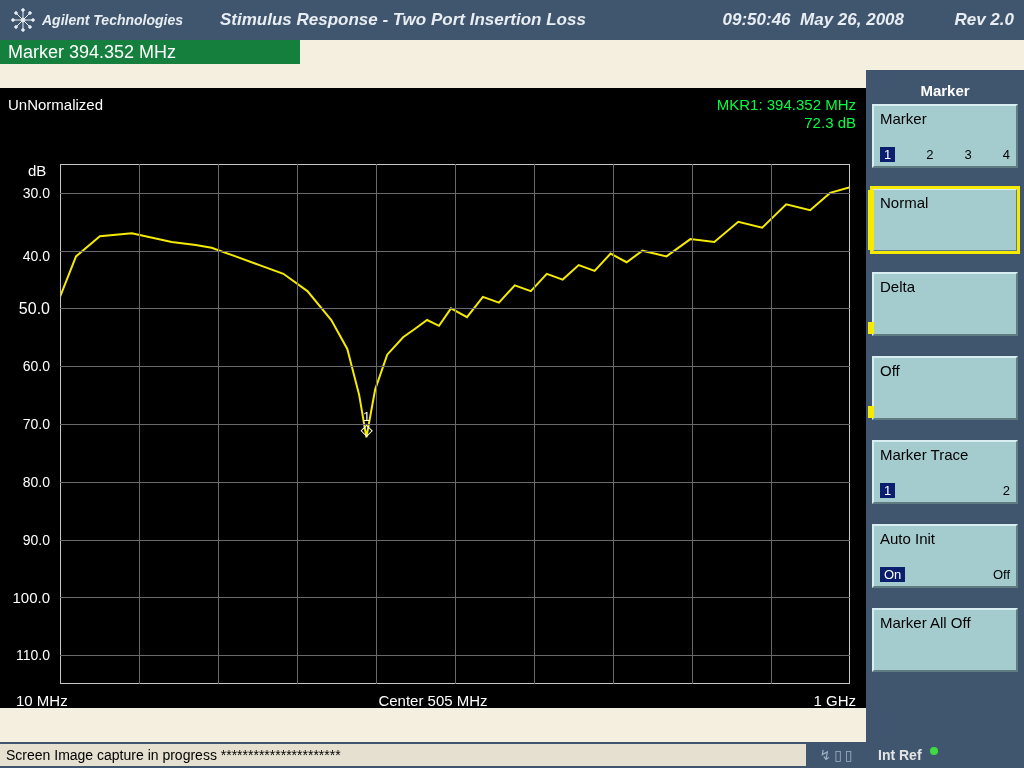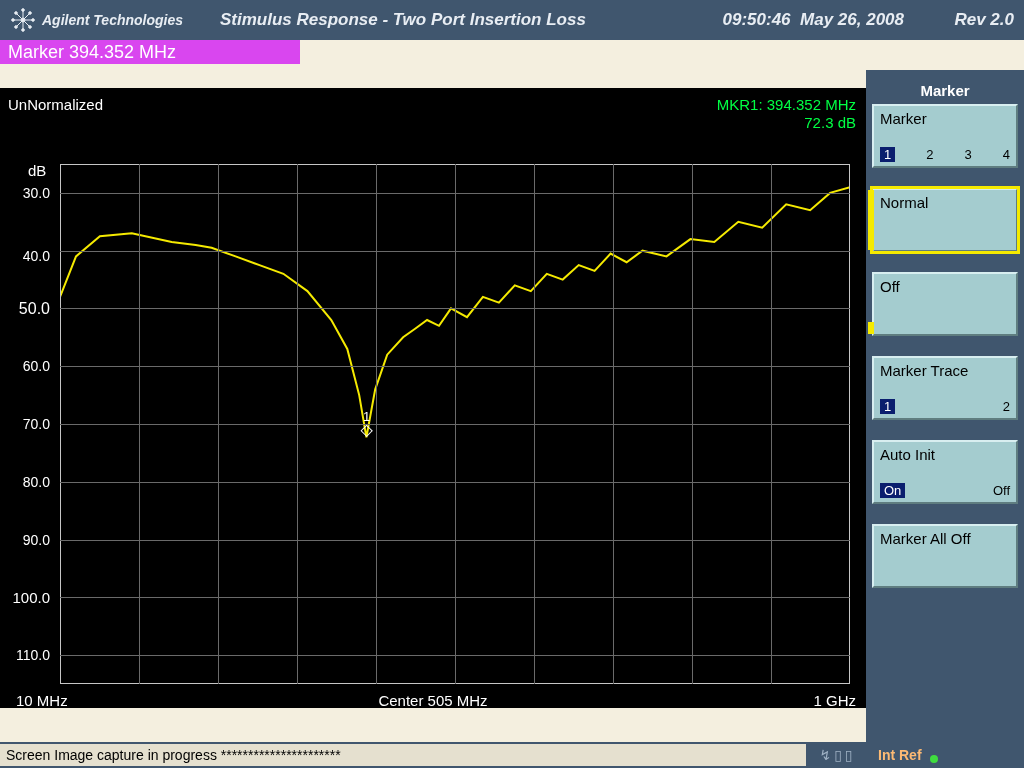--- a/index.html
+++ b/index.html
@@ -4,21 +4,21 @@
 <style>
   * { box-sizing: border-box; margin: 0; padding: 0; }
   html, body { width: 1024px; height: 768px; overflow: hidden; font-family: Arial, Helvetica, sans-serif; background: #000; }
   .top-banner { width:1024px; height:40px; background:#40566e; color:#e8edf3; display:flex; align-items:center; padding:0 10px; font-size:17px; font-weight:bold; }
   .top-banner .logo { display:flex; align-items:center; gap:6px; width:200px; }
   .top-banner .logo svg { }
   .top-banner .title { flex:1; text-align:left; font-style:italic; padding-left:10px;}
   .top-banner .clock { width:230px; text-align:right; font-style:italic;}
   .top-banner .rev   { width:110px; text-align:right; font-style:italic;}
   .second-bar { width:1024px; height:30px; background:#f4efdf; display:flex; align-items:flex-start;}
-  .marker-value { background:#d946ef; color:#fff; font-size:18px; padding:2px 8px; width:300px; height:24px;}
+  .marker-value { background:#15803d; color:#fff; font-size:18px; padding:2px 8px; width:300px; height:24px;}
   .body-wrap { width:1024px; height:672px; display:flex; }
   .plot-zone { width:866px; height:672px; background:#f4efdf; position:relative;}
   .plot-blackout { position:absolute; left:0; top:18px; width:866px; height:620px; background:#000; }
   .plot-topspacer { height:18px; width:100%; background:#f4efdf;}
   .annot { position:absolute; color:#fff; font-size:15px; }
   .annot.green { color:#00ff44; text-align:right;}
   .chart-canvas { position:absolute; left:60px; top:94px; width:790px; height:520px; }
   .grid-line-h, .grid-line-v { position:absolute; background:#6a6a6a; }
   .y-tick { position:absolute; right:805px; color:#fff; font-size:14px; text-align:right; width:45px;}
   .trace-svg { position:absolute; left:0; top:0; width:790px; height:520px; }
@@ -30,21 +30,21 @@
   .softkey { margin:4px 6px 16px 6px; height:64px; background:#a4cccf; border-top:2px solid #d8eef0; border-left:2px solid #d8eef0; border-right:2px solid #5f7d80; border-bottom:2px solid #5f7d80; position:relative; font-size:15px; color:#000; padding:4px 6px; }
   .softkey .opts { position:absolute; bottom:4px; left:6px; right:6px; display:flex; justify-content:space-between; font-size:13px; color:#000;}
   .softkey .opts span.sel { background:#0a1e6e; color:#fff; padding:0 4px;}
   .softkey.hl { outline:3px solid #f5ea00; outline-offset:-1px;}
   .softkey .yellow-tab { position:absolute; left:-6px; top:0; bottom:0; width:6px; }
   .softkey .yellow-tab.partial { top:auto; height:12px; bottom:0;}
   .softkey .yellow-tab div{ background:#f5ea00; width:100%; height:100%;}
   .status-bar { width:1024px; height:26px; background:#40566e; display:flex; align-items:center; color:#fff; font-size:14px;}
   .status-left { flex:1; background:#e5e0cf; color:#000; height:22px; margin:2px 0 2px 0; padding:2px 6px; display:flex; align-items:center;}
   .status-icons { width:60px; display:flex; gap:3px; align-items:center; justify-content:center; color:#9fb1c4;}
-  .status-right { width:158px; padding-left:12px; display:flex; align-items:flex-end; gap:8px; color:#fdba74; font-weight:bold;}
+  .status-right { width:158px; padding-left:12px; display:flex; align-items:flex-start; gap:8px; color:#e5e5e5; font-weight:bold;}
   .status-right .dot { width:8px;height:8px;border-radius:50%;background:#3fdc3f;display:inline-block;}
 </style>
 </head>
 <body>
 
 <div class="top-banner">
   <div class="logo">
     <svg width="26" height="26" viewBox="0 0 26 26">
       <g stroke="#e8edf3" stroke-width="1" fill="none">
         <circle cx="13" cy="13" r="2" fill="#e8edf3"></circle>
@@ -146,20 +146,26 @@
         </div>
     </div>
 
     <div class="softkey hl">
       <div class="yellow-tab">
           <div></div>
         </div>
       <span>Normal</span>
     </div>
 
+    <div class="softkey">
+      <div class="yellow-tab partial">
+          <div></div>
+        </div>
+      <span>Delta</span>
+    </div>
 
     <div class="softkey">
       <div class="yellow-tab partial">
           <div></div>
         </div>
       <span>Off</span>
     </div>
 
     <div class="softkey">
       <span>Marker Trace</span>

